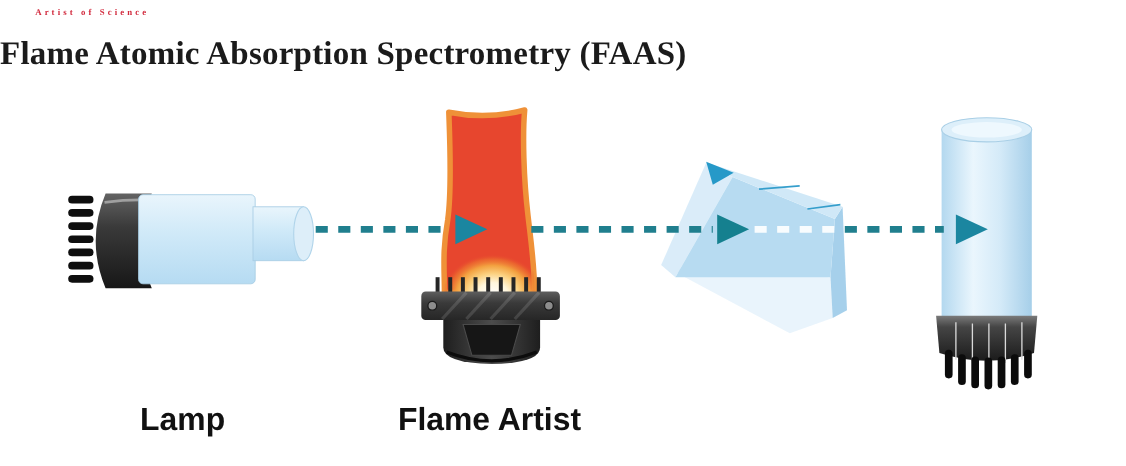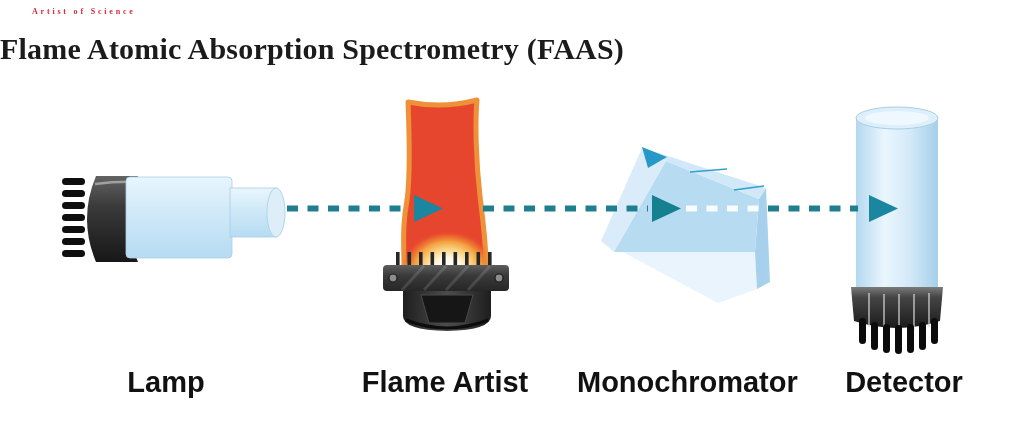--- a/index.html
+++ b/index.html
@@ -177,16 +177,14 @@
       <line x1="483" y1="208.5" x2="648" y2="208.5" stroke="#207f8e" stroke-width="6" stroke-dasharray="11 9.5"></line>
       <polygon points="652,195 681,208.5 652,222" fill="#15808f"></polygon>
       <line x1="686" y1="208.5" x2="760" y2="208.5" stroke="#ffffff" stroke-opacity="0.9" stroke-width="6" stroke-dasharray="11 9.5"></line>
       <line x1="768" y1="208.5" x2="858" y2="208.5" stroke="#207f8e" stroke-width="6" stroke-dasharray="11 9.5"></line>
       <polygon points="869,195 898,208.5 869,222" fill="#1b86a0"></polygon>
     </g>
   </svg>
 
   <div class="comp-label lbl-lamp">Lamp</div>
   <div class="comp-label lbl-flame">Flame Artist</div>
-  <div class="comp-label lbl-mono">Monochromator</div>
-  <div class="comp-label lbl-det">Detector</div>
 
 </div>
 
 </body></html>

